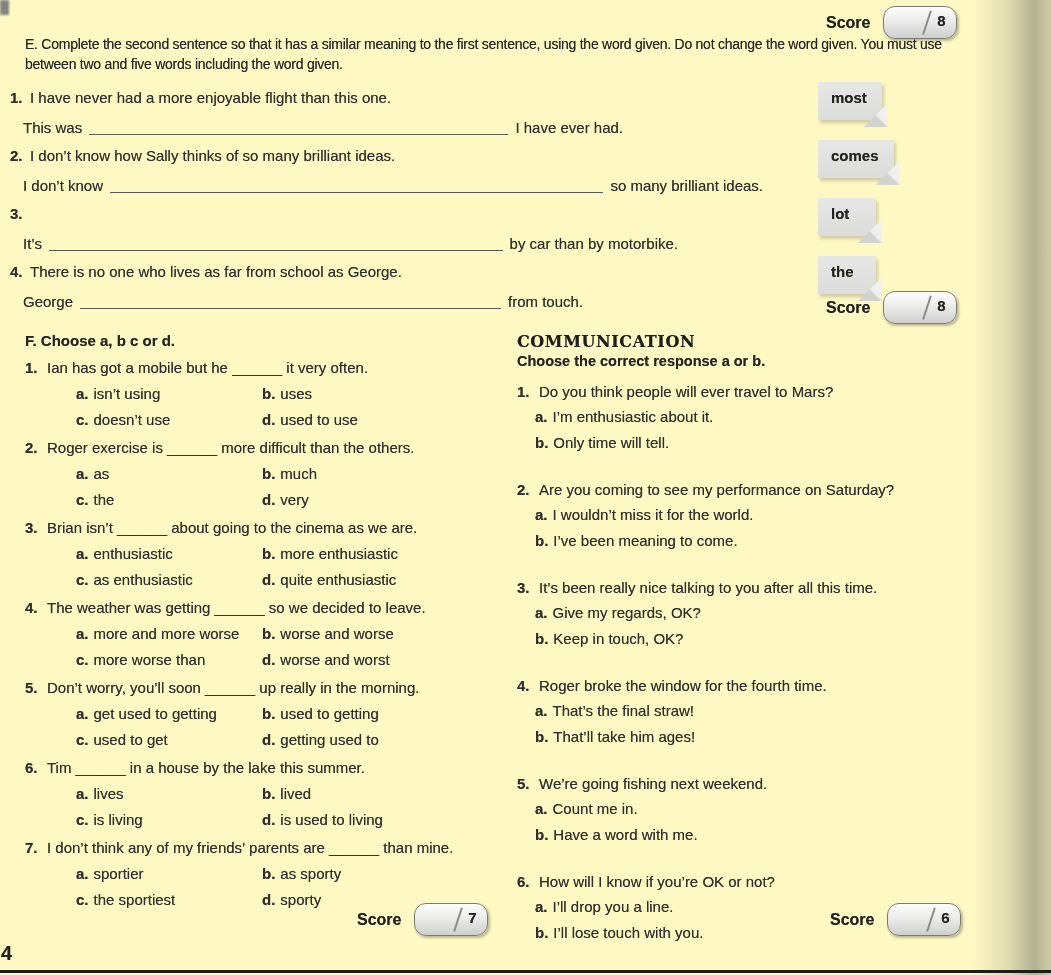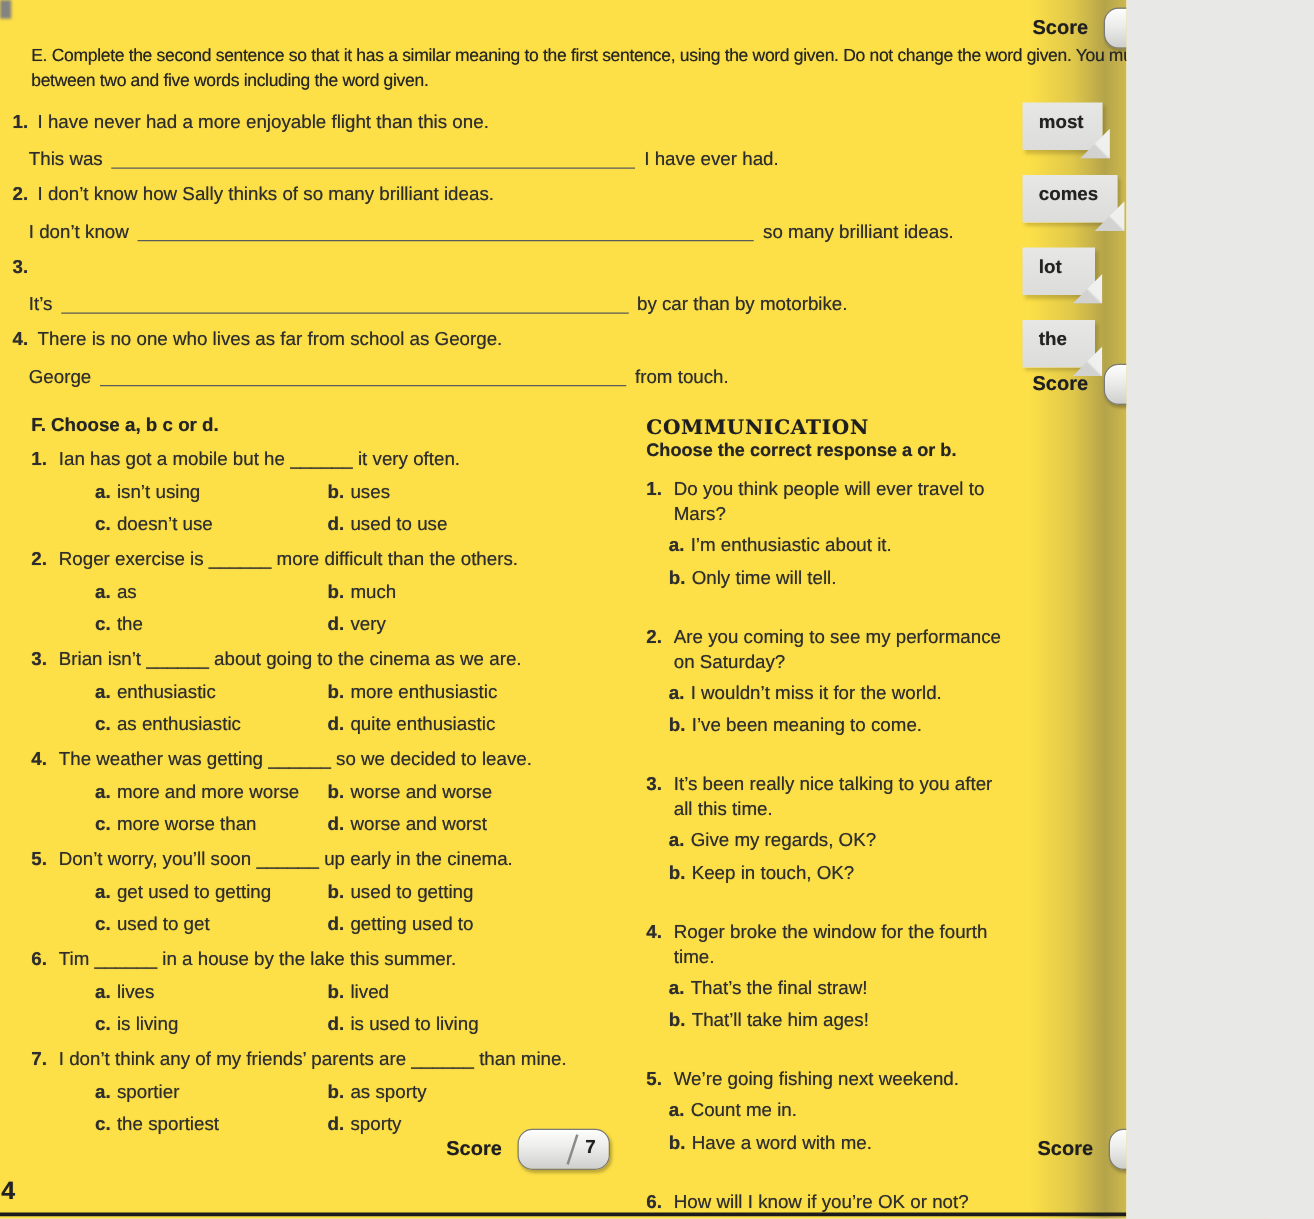--- a/index.html
+++ b/index.html
@@ -1,19 +1,19 @@
 <!DOCTYPE html>
 <html><head>
 <meta charset="utf-8">
 <style>
   html,body{margin:0;padding:0;background:#e8e8e6;}
   .page{
     position:relative;
-    width:901px;height:975px;
-    background:#fde047;
+    width:1051px;height:975px;
+    background:#fef9c3;
     font-family:"Liberation Sans", sans-serif;
     font-size:15px;color:#2e2e2e;
     overflow:hidden;
     text-shadow:0 0 .6px rgba(45,45,45,.65);
   }
   .corner-mark{position:absolute;left:0;top:0;width:9px;height:15px;background:#83837f;filter:blur(1.2px);}
   .edge-shadow{position:absolute;top:0;right:0;width:78px;height:100%;
     background:linear-gradient(to right, rgba(90,90,88,0) 0%, rgba(90,90,88,.18) 45%, rgba(80,80,78,.42) 78%, rgba(95,95,93,.30) 100%);}
   .bottom-line{position:absolute;left:0;right:0;bottom:2px;height:3px;background:#1c1c1c;}
   .page-num{position:absolute;left:1px;top:942px;font-size:20px;font-weight:bold;color:#222;}
@@ -253,21 +253,21 @@
 
   <div class="f-opt">
     <span class="opt-letter">d.</span><span class="opt-text">worse and worst</span>
   </div>
 </div>
   </div>
 
   <div class="f-item">
     <div class="f-q">
       <span class="q-num">5.</span>
-      <span class="q-text">Don’t worry, you’ll soon ______ up early in the cinema.</span>
+      <span class="q-text">Don’t worry, you’ll soon ______ up really in the morning.</span>
     </div>
     <div class="f-opts">
   <div class="f-opt">
     <span class="opt-letter">a.</span><span class="opt-text">get used to getting</span>
   </div>
 
   <div class="f-opt">
     <span class="opt-letter">b.</span><span class="opt-text">used to getting</span>
   </div>
 

